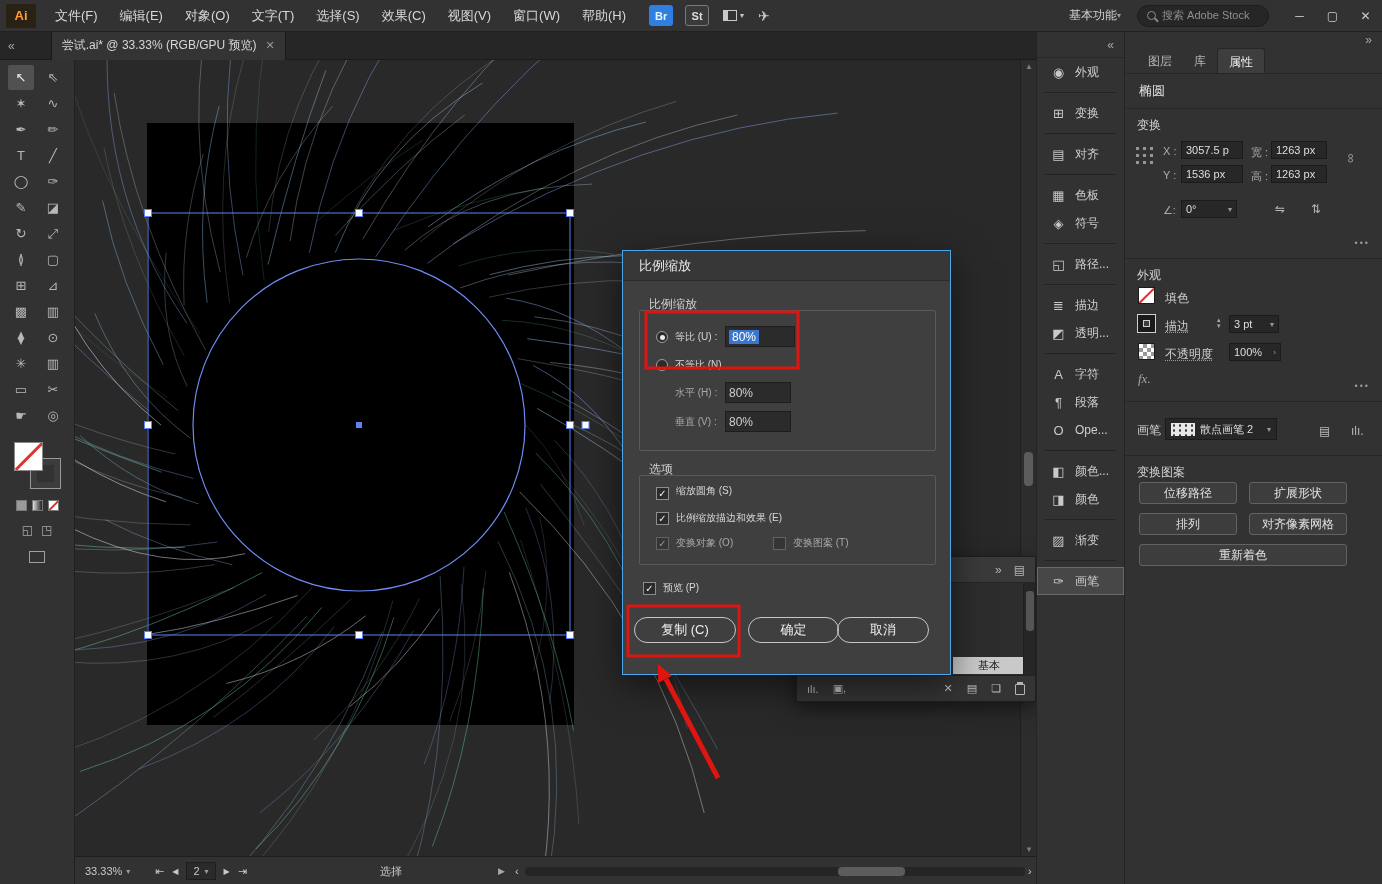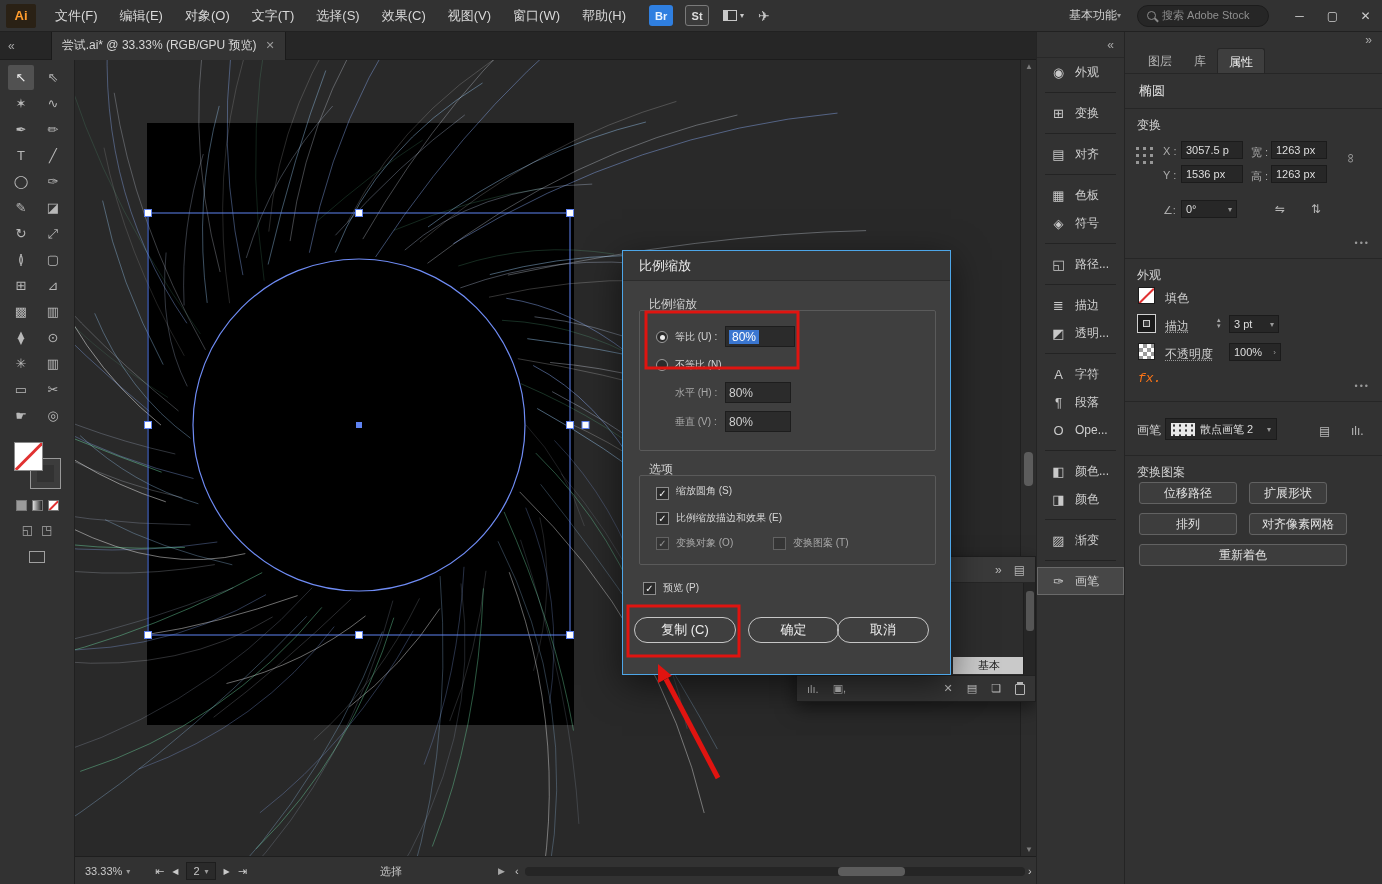--- a/index.html
+++ b/index.html
@@ -84,27 +84,27 @@
   .refgrid span{width:3.5px;height:3.5px;background:#969696}
   .chain{position:absolute;left:222px;top:42px;color:#9a9a9a;font-size:13px;transform:rotate(90deg)}
   .pmore{position:absolute;right:12px;color:#9a9a9a;letter-spacing:2px;font-size:9px}
   .dotted-u{text-decoration:underline dotted #9a9a9a;text-underline-offset:2px}
   .swatch{position:absolute;width:17px;height:17px}
   .sw-none{background:#fff;overflow:hidden;border:1px solid #1c1c1c}
   .sw-none::after{content:"";position:absolute;left:-20%;top:45%;width:140%;height:2px;background:#e03131;transform:rotate(-45deg)}
   .sw-stroke{border:5px solid #1a1a1a;outline:1px solid #cfcfcf;box-shadow:inset 0 0 0 1px #cfcfcf;background:#3e3e3e}
   .sw-checker{background:#fff;background-image:linear-gradient(45deg,#9a9a9a 25%,transparent 25%,transparent 75%,#9a9a9a 75%),linear-gradient(45deg,#9a9a9a 25%,transparent 25%,transparent 75%,#9a9a9a 75%);background-size:8px 8px;background-position:0 0,4px 4px;border:1px solid #1c1c1c}
   .stepper{position:absolute;display:flex;flex-direction:column;line-height:6px;font-size:7px;color:#a8a8a8}
-  .fx{position:absolute;left:13px;font-family:Liberation Mono, monospace;font-style:italic;font-size:13px;color:#f97316}
+  .fx{position:absolute;left:13px;font-family:Liberation Serif, serif;font-style:italic;font-size:13px;color:#a3a3a3}
   .bpreview{width:24px;height:13px;background:#e8e8e8;background-image:radial-gradient(circle,#333 1px,transparent 1.3px);background-size:6px 5px;flex:none}
   .brushbox{position:absolute;left:40px;top:16px;width:112px;height:22px;background:#272727;border:1px solid #1b1b1b;display:flex;align-items:center;gap:5px;padding:0 5px;font-size:11px;color:#dedede}
   .picon{position:absolute;color:#b9b9b9;font-size:12px}
   .qbtn{position:absolute;height:22px;background:#3d3d3d;border:1px solid #626262;border-radius:3px;color:#e2e2e2;font-size:12px;display:flex;align-items:center;justify-content:center;font-family:inherit}
   .qbtn:nth-of-type(1){left:14px;top:26px;width:98px}
-  .qbtn:nth-of-type(2){left:124px;top:26px;width:78px}
+  .qbtn:nth-of-type(2){left:124px;top:26px;width:98px}
   .qbtn:nth-of-type(3){left:14px;top:57px;width:98px}
   .qbtn:nth-of-type(4){left:124px;top:57px;width:98px}
   .qbtn:nth-of-type(5){left:14px;top:88px;width:208px}
 
   
   .floatpanel{position:absolute;left:796px;top:556px;width:240px;height:146px;background:#323232;border:1px solid #1e1e1e;box-shadow:0 6px 18px rgba(0,0,0,.5);z-index:3}
   .fp-header{height:26px;background:#3a3a3a;border-bottom:1px solid #262626;display:flex;align-items:center;justify-content:flex-end;gap:12px;padding-right:10px;color:#b5b5b5}
   .fp-body{position:relative;height:92px;background:#2d2d2d}
   .fp-scroll{position:absolute;right:0;top:0;width:12px;height:92px;background:#262626;border-left:1px solid #1f1f1f}
   .fp-thumb{position:absolute;left:2px;top:8px;width:8px;height:40px;background:#555;border-radius:3px}

